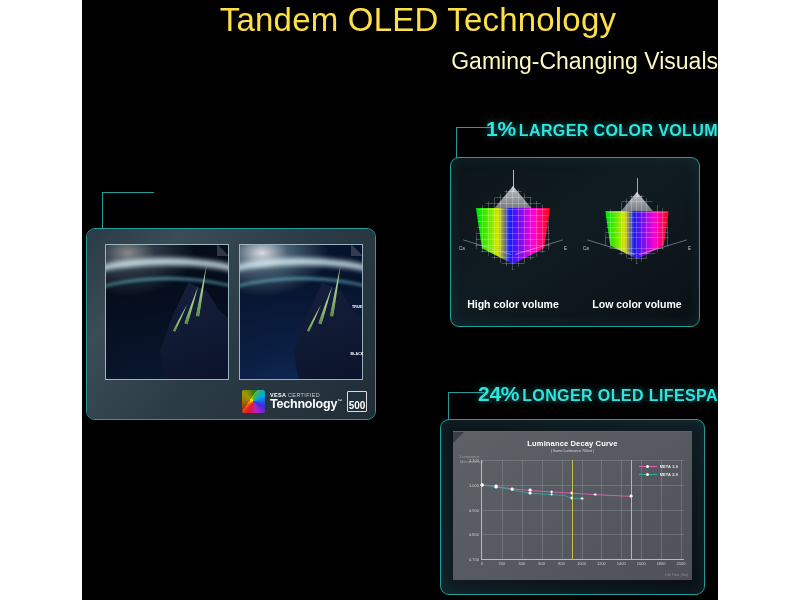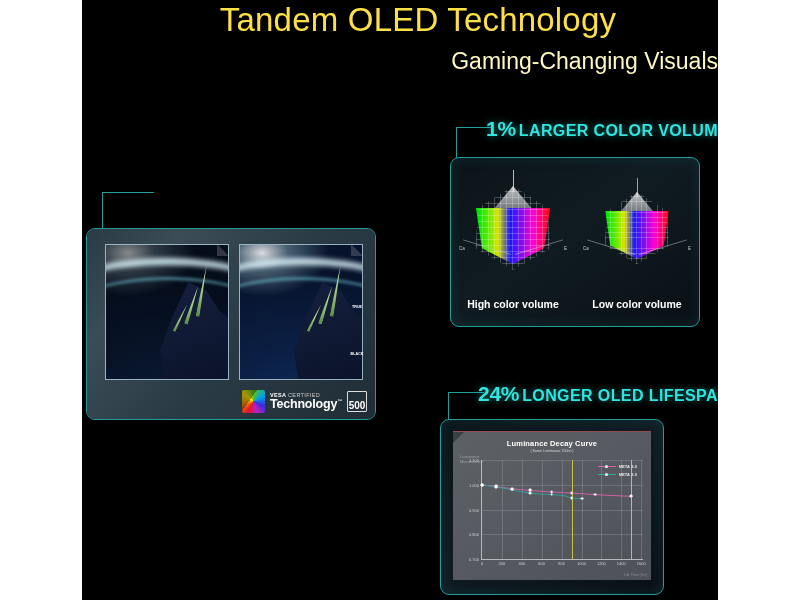--- a/index.html
+++ b/index.html
@@ -199,21 +199,21 @@
   .axes i.r { right:0; top:4px; transform: rotate(-17deg); transform-origin: left center; }
   .ax-lab { position:absolute; font-size:4.5px; color:#c8c8d2; top:-4px; }
   .ax-lab.a { left:-2px; } .ax-lab.b { right:-2px; }
   .cv-caption {
     position:absolute; left:0; bottom: 16px; width:100%;
     text-align:center; color:#ffffff; font-size: 10.5px; font-weight:700;
     white-space: nowrap;
   }
 
   
-  #panel-chart { left: 358px; top: 419px; width: 224px; height: 176px; }
+  #panel-chart { left: 358px; top: 419px; width: 265px; height: 176px; }
   .chart-card {
     position:absolute; left: 12px; top: 11px; right: 12px; bottom: 14px;
     background: linear-gradient(145deg,#5d6166 0%,#585c62 40%,#4e5258 100%);
     border-top: 1px solid rgba(200,70,70,.55);
     overflow: hidden;
   }
   .chart-card::before{
     content:""; position:absolute; left:0; top:0;
     border-width: 11px 11px 0 0; border-style: solid;
     border-color: #3b3f45 transparent transparent transparent;

